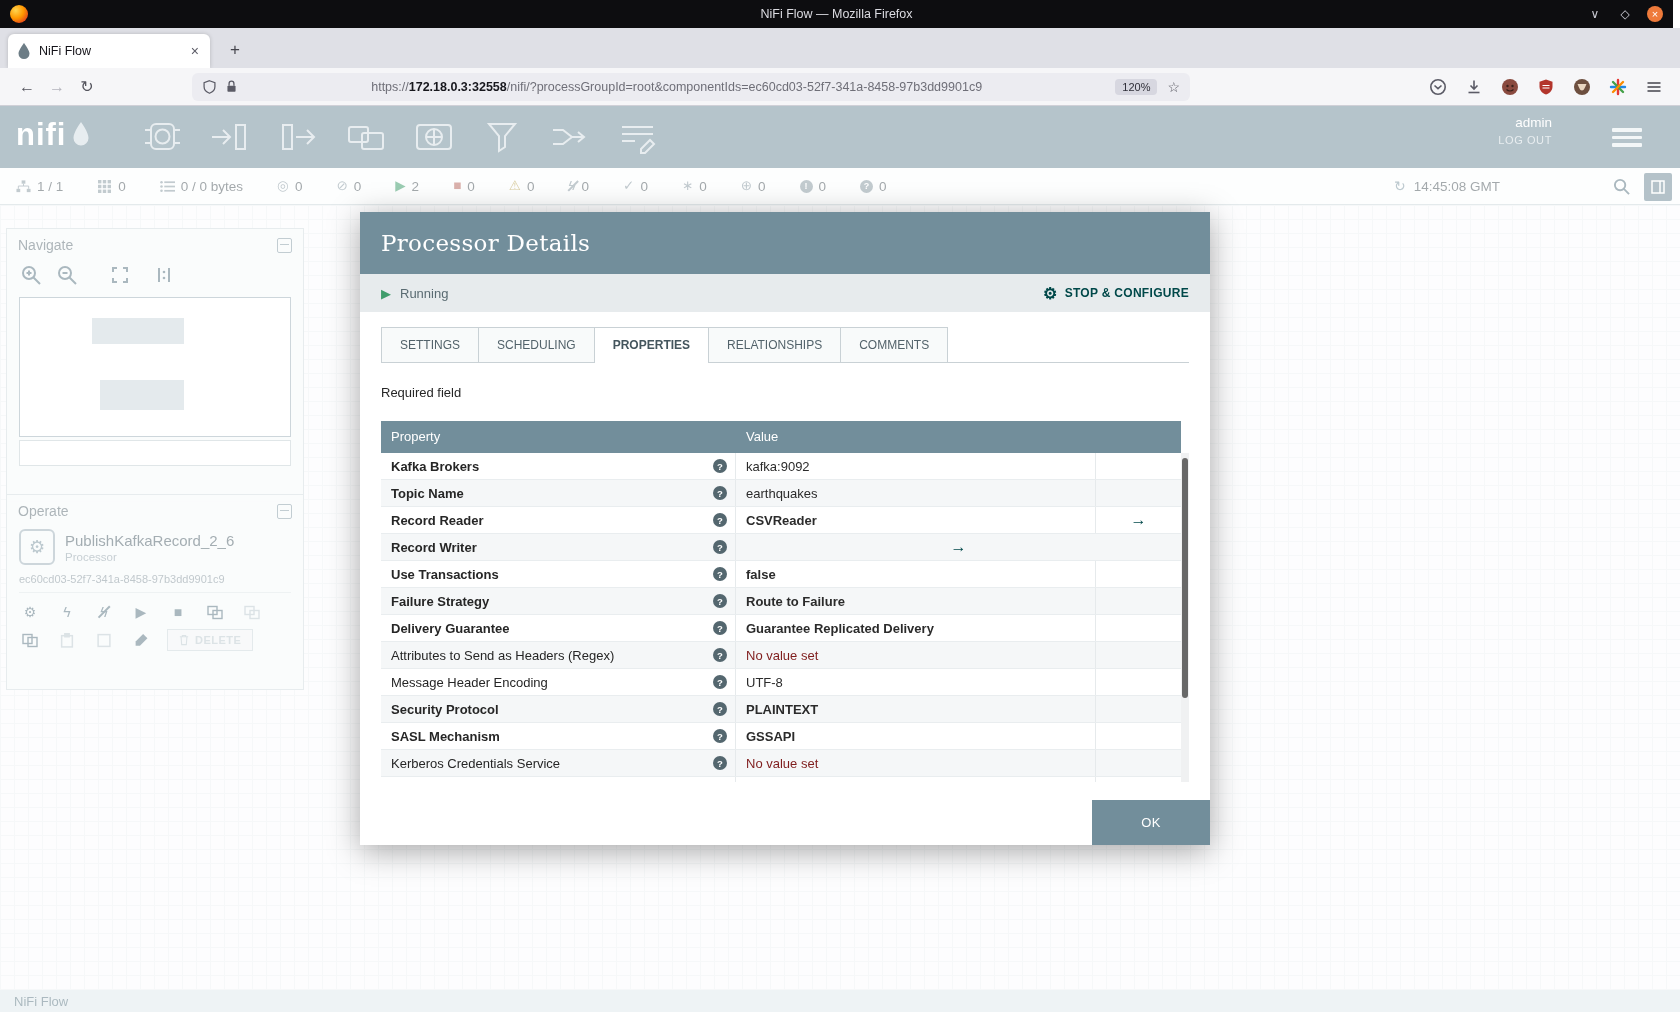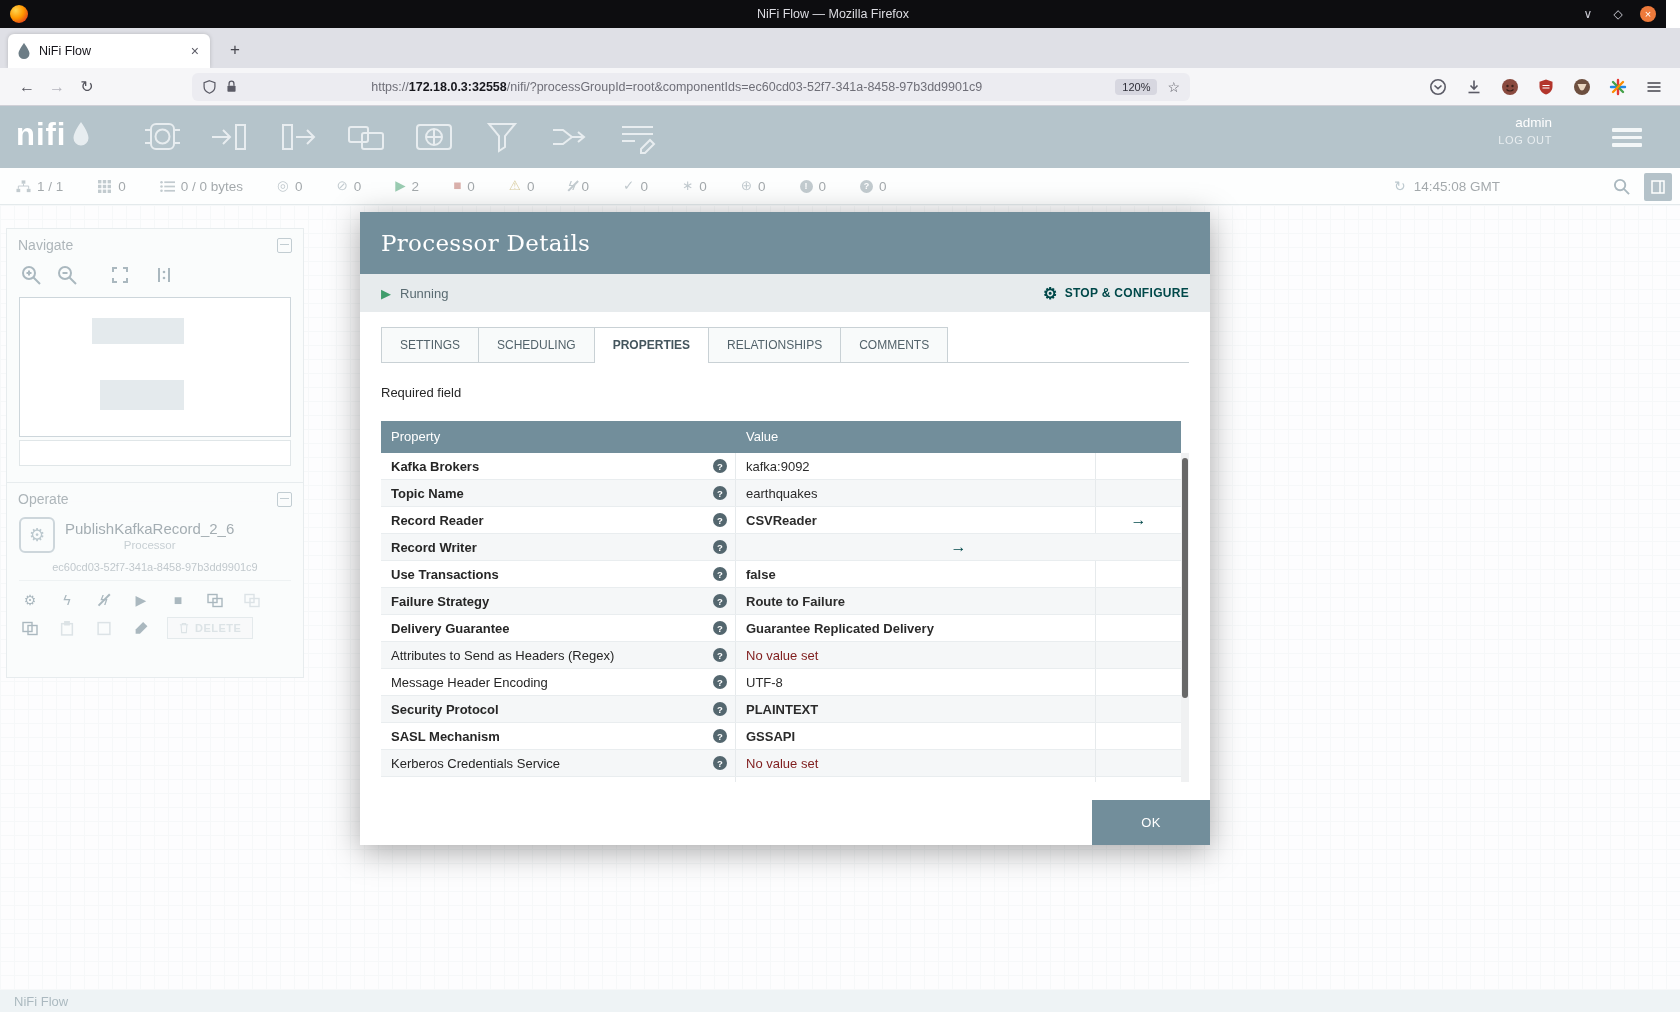--- a/index.html
+++ b/index.html
@@ -1,20 +1,20 @@
 <!DOCTYPE html>
 <html><head>
 <meta charset="utf-8">
 <style>
   * { margin:0; padding:0; box-sizing:border-box; }
   html,body { width:1680px; height:1012px; font-family:"Liberation Sans", sans-serif; background:#fff; overflow:hidden; }
   .screen { position:relative; width:1680px; height:1012px; overflow:hidden; background:#fff; }
 
   
-  .titlebar { position:absolute; top:0; left:0; right:14px; height:28px; background:#0d0d10; display:flex; align-items:center; }
+  .titlebar { position:absolute; top:0; left:0; right:7px; height:28px; background:#0d0d10; display:flex; align-items:center; }
   .ff-logo { position:absolute; left:10px; top:5px; width:18px; height:18px; border-radius:50%;
              background:radial-gradient(circle at 32% 30%, #ffd54f 0%, #ff9800 45%, #e64a19 78%, #b71c1c 100%); }
   .win-title { position:absolute; left:0; right:0; text-align:center; color:#dcdce2; font-size:12.5px; }
   .win-controls { position:absolute; right:10px; top:0; height:28px; display:flex; align-items:center; gap:14px; }
   .wc { color:#c9c9d2; font-size:12px; width:16px; text-align:center; cursor:pointer; }
   .wc.close { width:16px; height:16px; border-radius:50%; background:#ee7a3b; color:#fff; font-size:11px; line-height:16px; }
 
   
   .tabbar { position:absolute; top:28px; left:0; right:0; height:40px; background:#dfe0e6; }
   .tab { position:absolute; left:8px; top:6px; width:202px; height:34px; background:#fff; border-radius:6px 6px 0 0;
@@ -89,21 +89,21 @@
   .collapse { margin-left:auto; width:15px; height:15px; border:1.5px solid #8ba0aa; border-radius:2px; position:relative; cursor:pointer; }
   .collapse::after { content:""; position:absolute; left:2px; right:2px; top:5px; height:1.5px; background:#8ba0aa; }
   .navigate { top:122px; height:274px; }
   .nav-buttons { display:flex; gap:14px; padding:4px 14px 8px; align-items:center; }
   .nav-btn { cursor:pointer; display:inline-flex; }
   .nav-btn svg { width:22px; height:20px; fill:none; stroke:#5d7885; stroke-width:2; }
   .minimap { margin:4px 12px 0; height:140px; border:1px solid #9fb1ba; background:#fff; position:relative; }
   .mm-block { position:absolute; background:#ccd7dc; }
   .mm-strip { margin:3px 12px 0; height:26px; border:1px solid #c4cfd4; background:#fff; }
 
-  .operate { top:376px; height:196px;text-align:center; }
+  .operate { top:388px; height:196px; }
   .operate-body { padding:2px 12px 0; }
   .op-title-row { display:flex; align-items:center; gap:10px; }
   .op-badge { width:36px; height:36px; border:2px solid #9fb1ba; border-radius:6px; color:#7f98a3; font-size:18px;
               display:flex; align-items:center; justify-content:center; flex:none; }
   .op-name { font-size:15px; color:#4f626b; }
   .op-type { font-size:11.5px; color:#93a3ab; margin-top:2px; }
   .op-id { font-size:11px; color:#87969e; margin-top:8px; }
   .op-div { border-top:1px solid #dfe6e9; margin:7px 0 5px; }
   .op-row { display:flex; align-items:center; gap:15px; height:28px; }
   .op-btn { width:22px; height:22px; display:inline-flex; align-items:center; justify-content:center; color:#5d7885;

